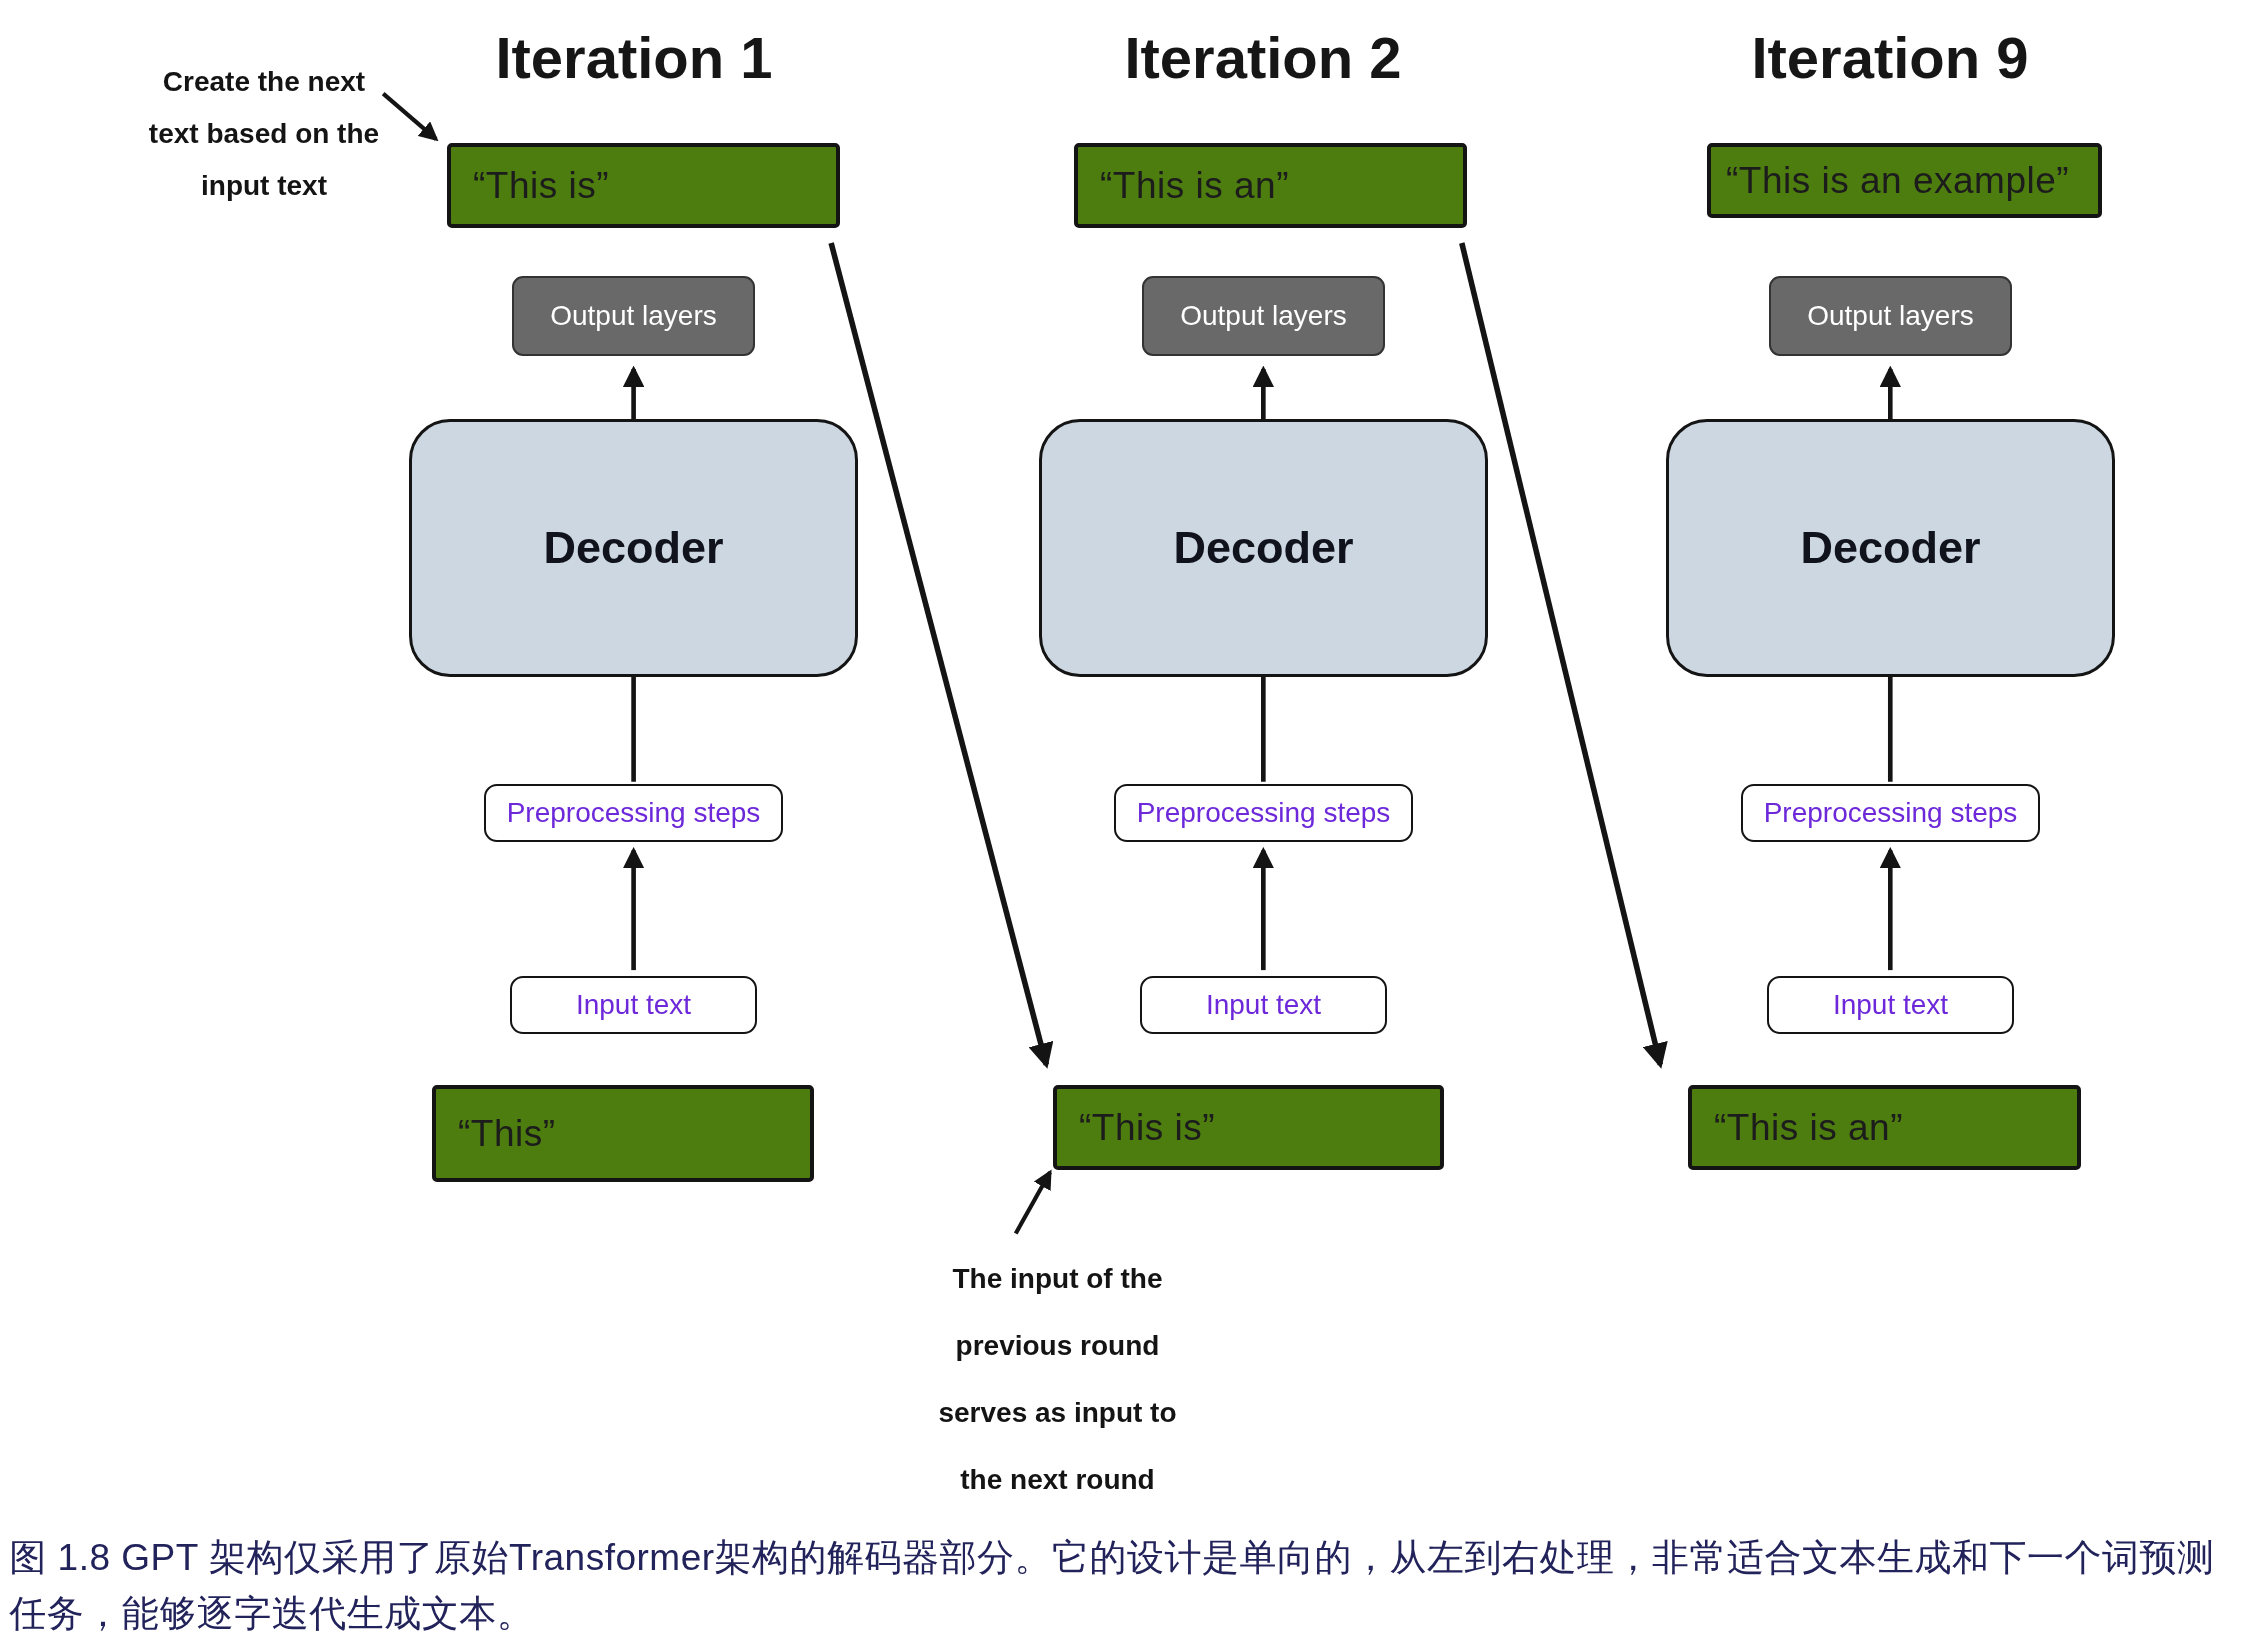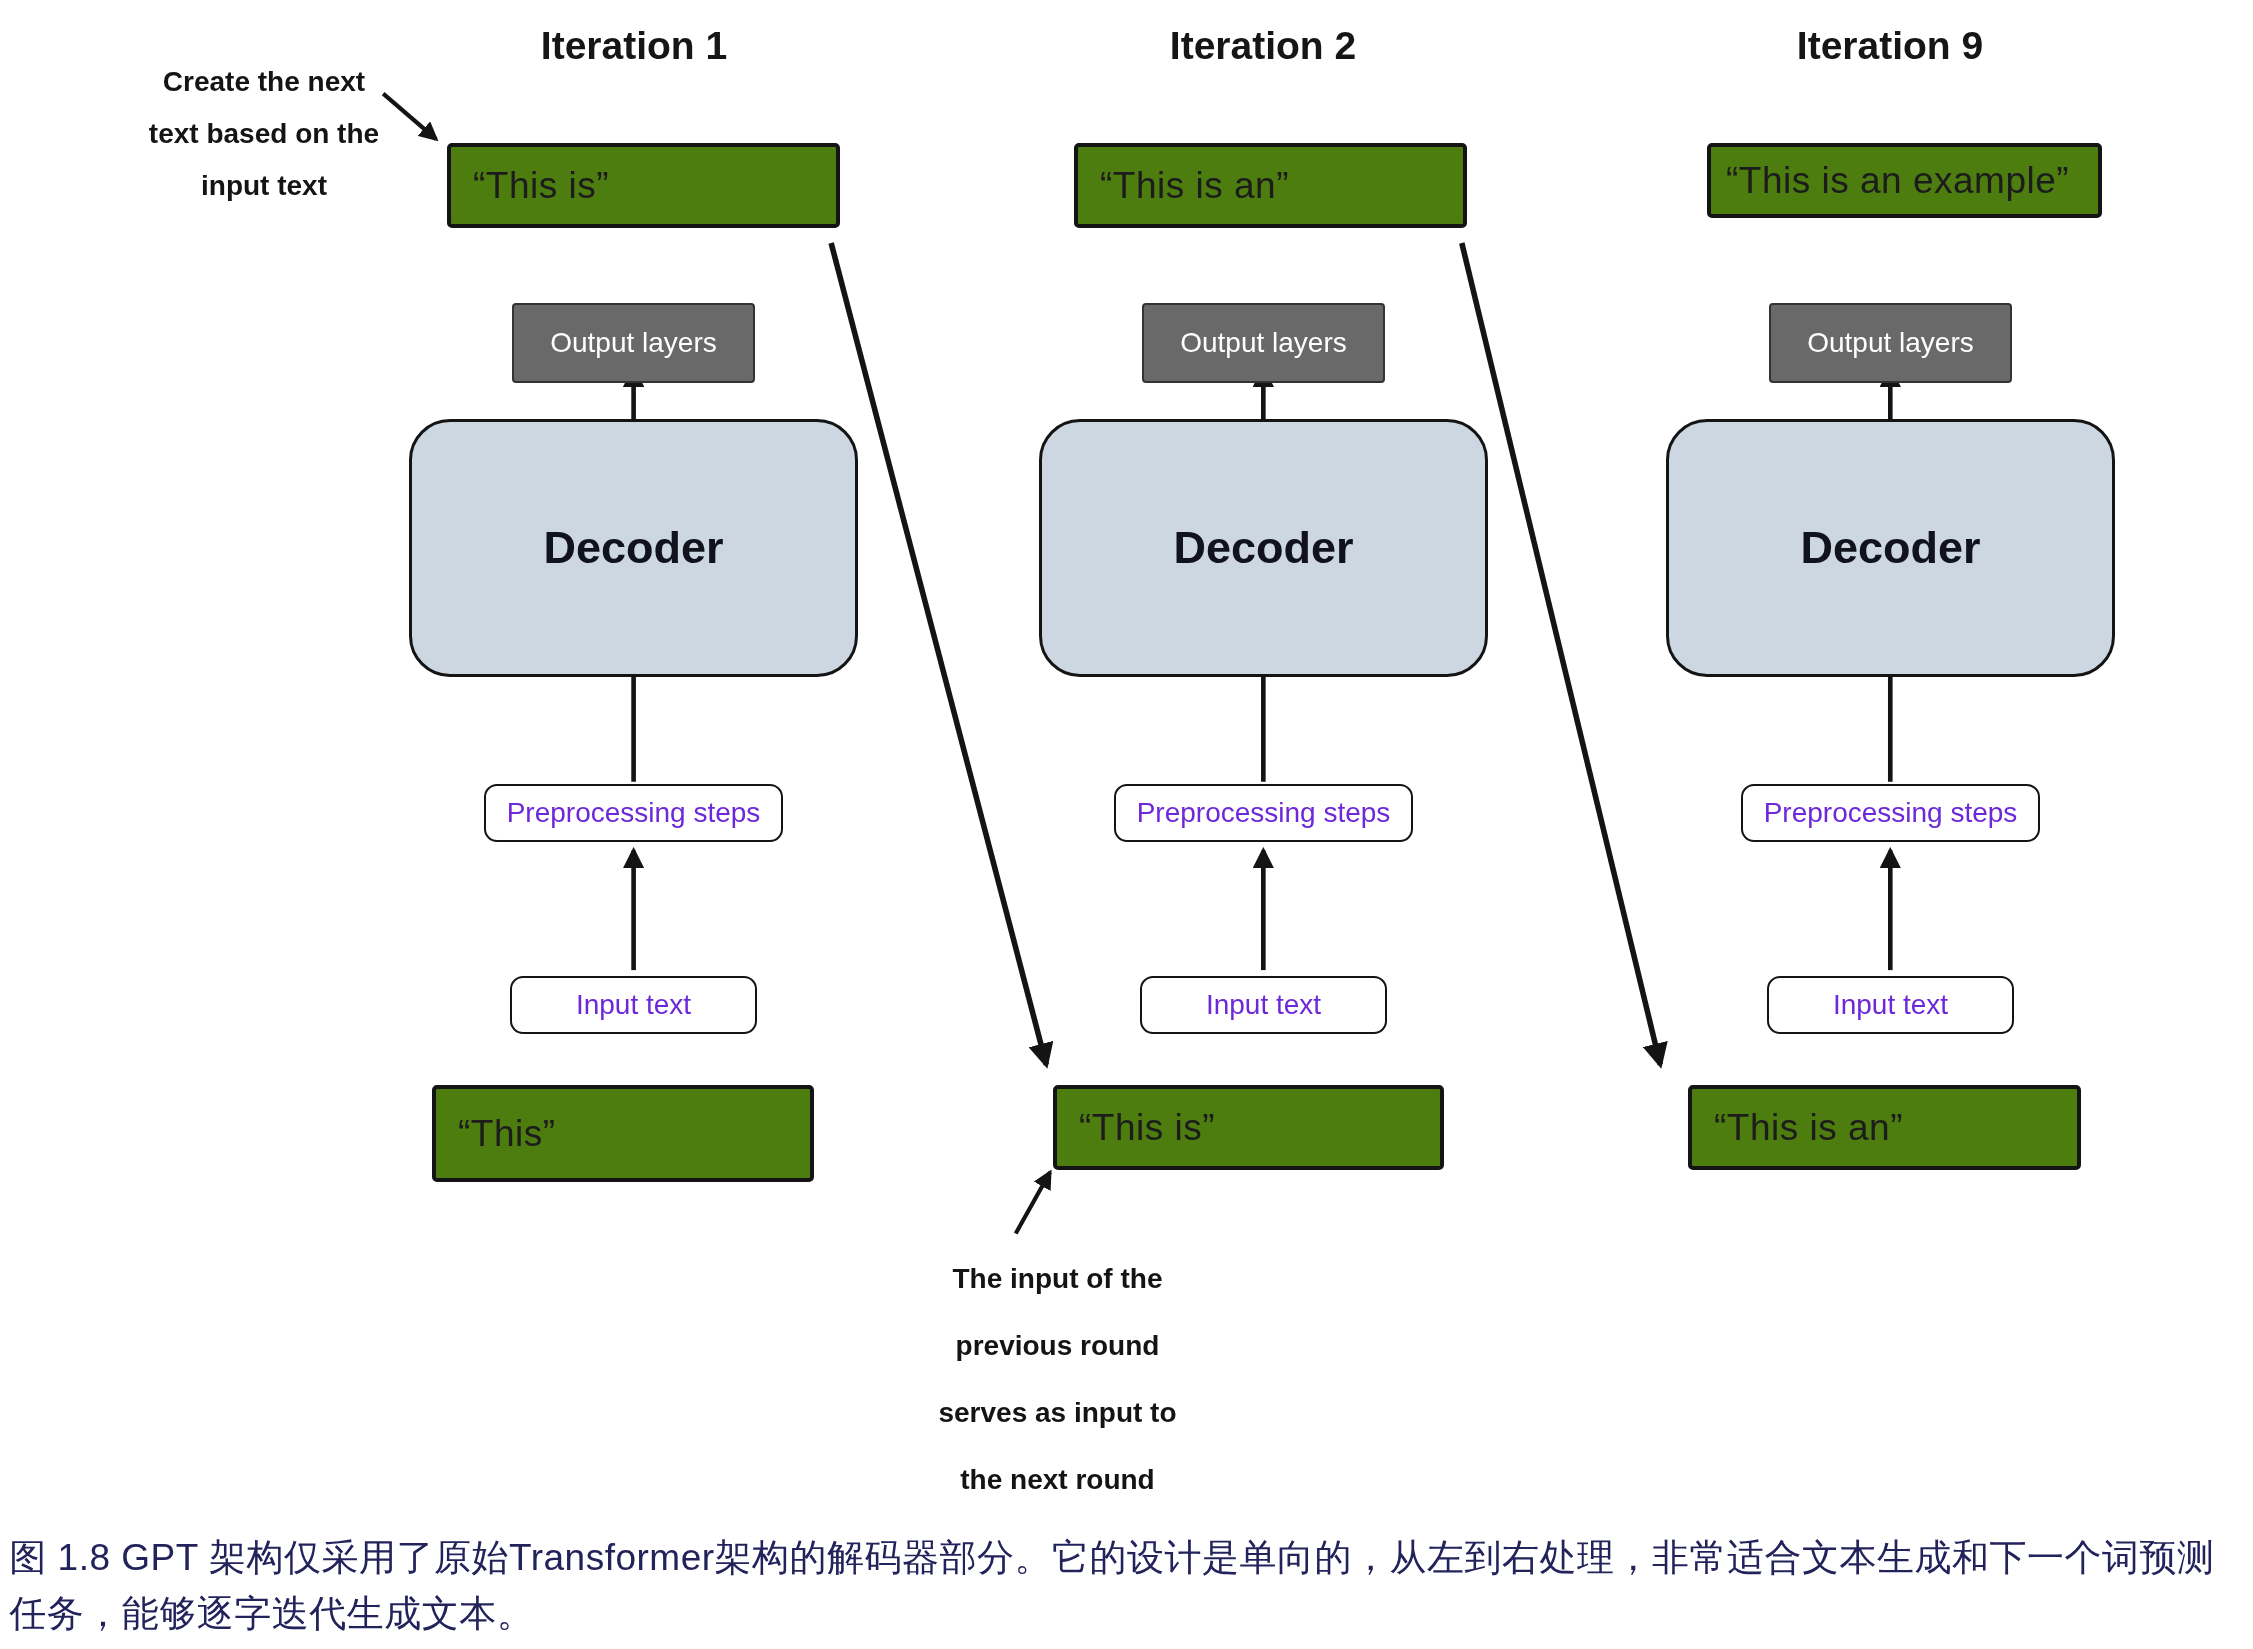--- a/index.html
+++ b/index.html
@@ -3,31 +3,31 @@
 <meta charset="utf-8">
 <style>
   html,body{margin:0;padding:0;background:#ffffff;}
   .page{
     position:relative;width:2254px;height:1649px;background:#ffffff;overflow:hidden;
     font-family:"Liberation Sans", sans-serif;color:#111;
   }
   .arrows{position:absolute;left:0;top:0;width:2254px;height:1649px;}
   .abs{position:absolute;box-sizing:border-box;}
   .iter-title{
-    font-size:39px;font-weight:bold;transform:translateX(-50%);white-space:nowrap;color:#161616;
+    font-size:58px;font-weight:bold;transform:translateX(-50%);white-space:nowrap;color:#161616;
   }
   .box-rect{
     background:#4d7c0f;border:4.6px solid #141414;border-radius:5px;
     display:flex;align-items:center;padding-left:22px;
     font-size:37px;color:#1c1c1c;letter-spacing:0.5px;
   }
   .box-output{
-    background:#696969;border:2.8px solid #333;border-radius:4px;
+    background:#696969;border:2.8px solid #333;border-radius:11px;
     display:flex;align-items:center;justify-content:center;
-    font-size:28px;color:#ffffff;margin-top:27px;
+    font-size:28px;color:#ffffff;
   }
   .box-decoder{
     background:#cdd7e2;border:3.7px solid #141414;border-radius:41px;
     display:flex;align-items:center;justify-content:center;
     font-size:45px;font-weight:bold;color:#10131c;
   }
   .box-pill{
     background:#ffffff;border:2.8px solid #141414;border-radius:13px;
     display:flex;align-items:center;justify-content:center;
     font-size:28px;color:#6d28d9;

